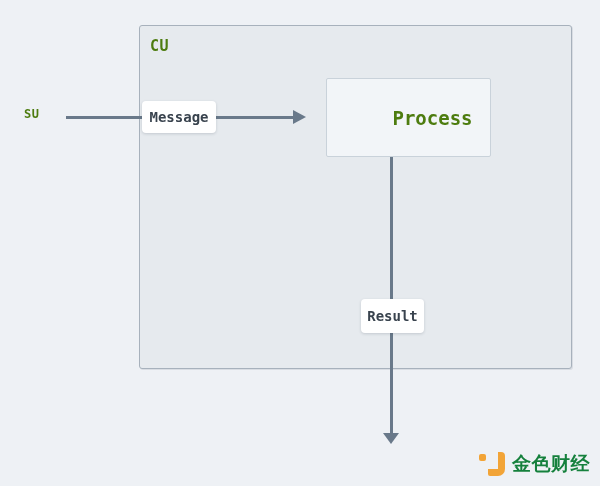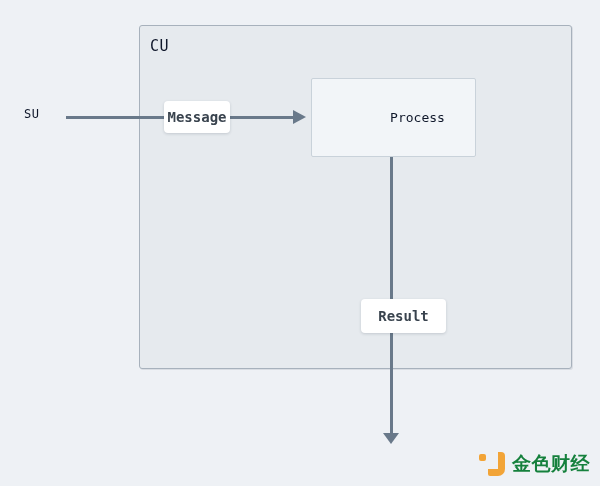--- a/index.html
+++ b/index.html
@@ -11,22 +11,22 @@
     font-family: "DejaVu Sans Mono", "Liberation Mono", monospace;
     overflow: hidden;
   }
   .canvas {
     position: relative;
     width: 600px;
     height: 486px;
     background: #eef1f5;
   }
   .txt {
-    color: #0f172a;
-    font-weight: 400;
+    color: #4d7c0f;
+    font-weight: 700;
   }
   
   .su-label {
     position: absolute;
     left: 24px;
     top: 107px;
     font-size: 12px;
     letter-spacing: 0.5px;
   }
   
@@ -45,32 +45,32 @@
   .cu-label {
     position: absolute;
     left: 10px;
     top: 11px;
     font-size: 15px;
     letter-spacing: 0.5px;
   }
   
   .process-box {
     position: absolute;
-    left: 311px;
+    left: 326px;
     top: 78px;
     width: 165px;
     height: 79px;
     background: #f2f5f8;
     border: 1px solid #c9d2da;
     border-radius: 2px;
     box-sizing: border-box;
     display: flex;
     align-items: center;
     justify-content: center;
-    font-size: 13px;
+    font-size: 19px;
     z-index: 2;
     padding-left: 48px;
   }
   
   .h-line {
     position: absolute;
     left: 66px;
     top: 116px;
     width: 228px;
     height: 3px;
@@ -114,29 +114,29 @@
     box-shadow: 0 1px 3px rgba(40,50,65,0.18);
     display: flex;
     align-items: center;
     justify-content: center;
     font-size: 14px;
     font-weight: 600;
     color: #39434e;
     z-index: 3;
   }
   .message-label {
-    left: 164px;
+    left: 142px;
     top: 101px;
-    width: 66px;
+    width: 74px;
     height: 32px;
   }
   .result-label {
     left: 361px;
     top: 299px;
-    width: 85px;
+    width: 63px;
     height: 34px;
   }
   
   .watermark {
     position: absolute;
     right: 10px;
     bottom: 9px;
     display: flex;
     align-items: center;
     gap: 7px;

